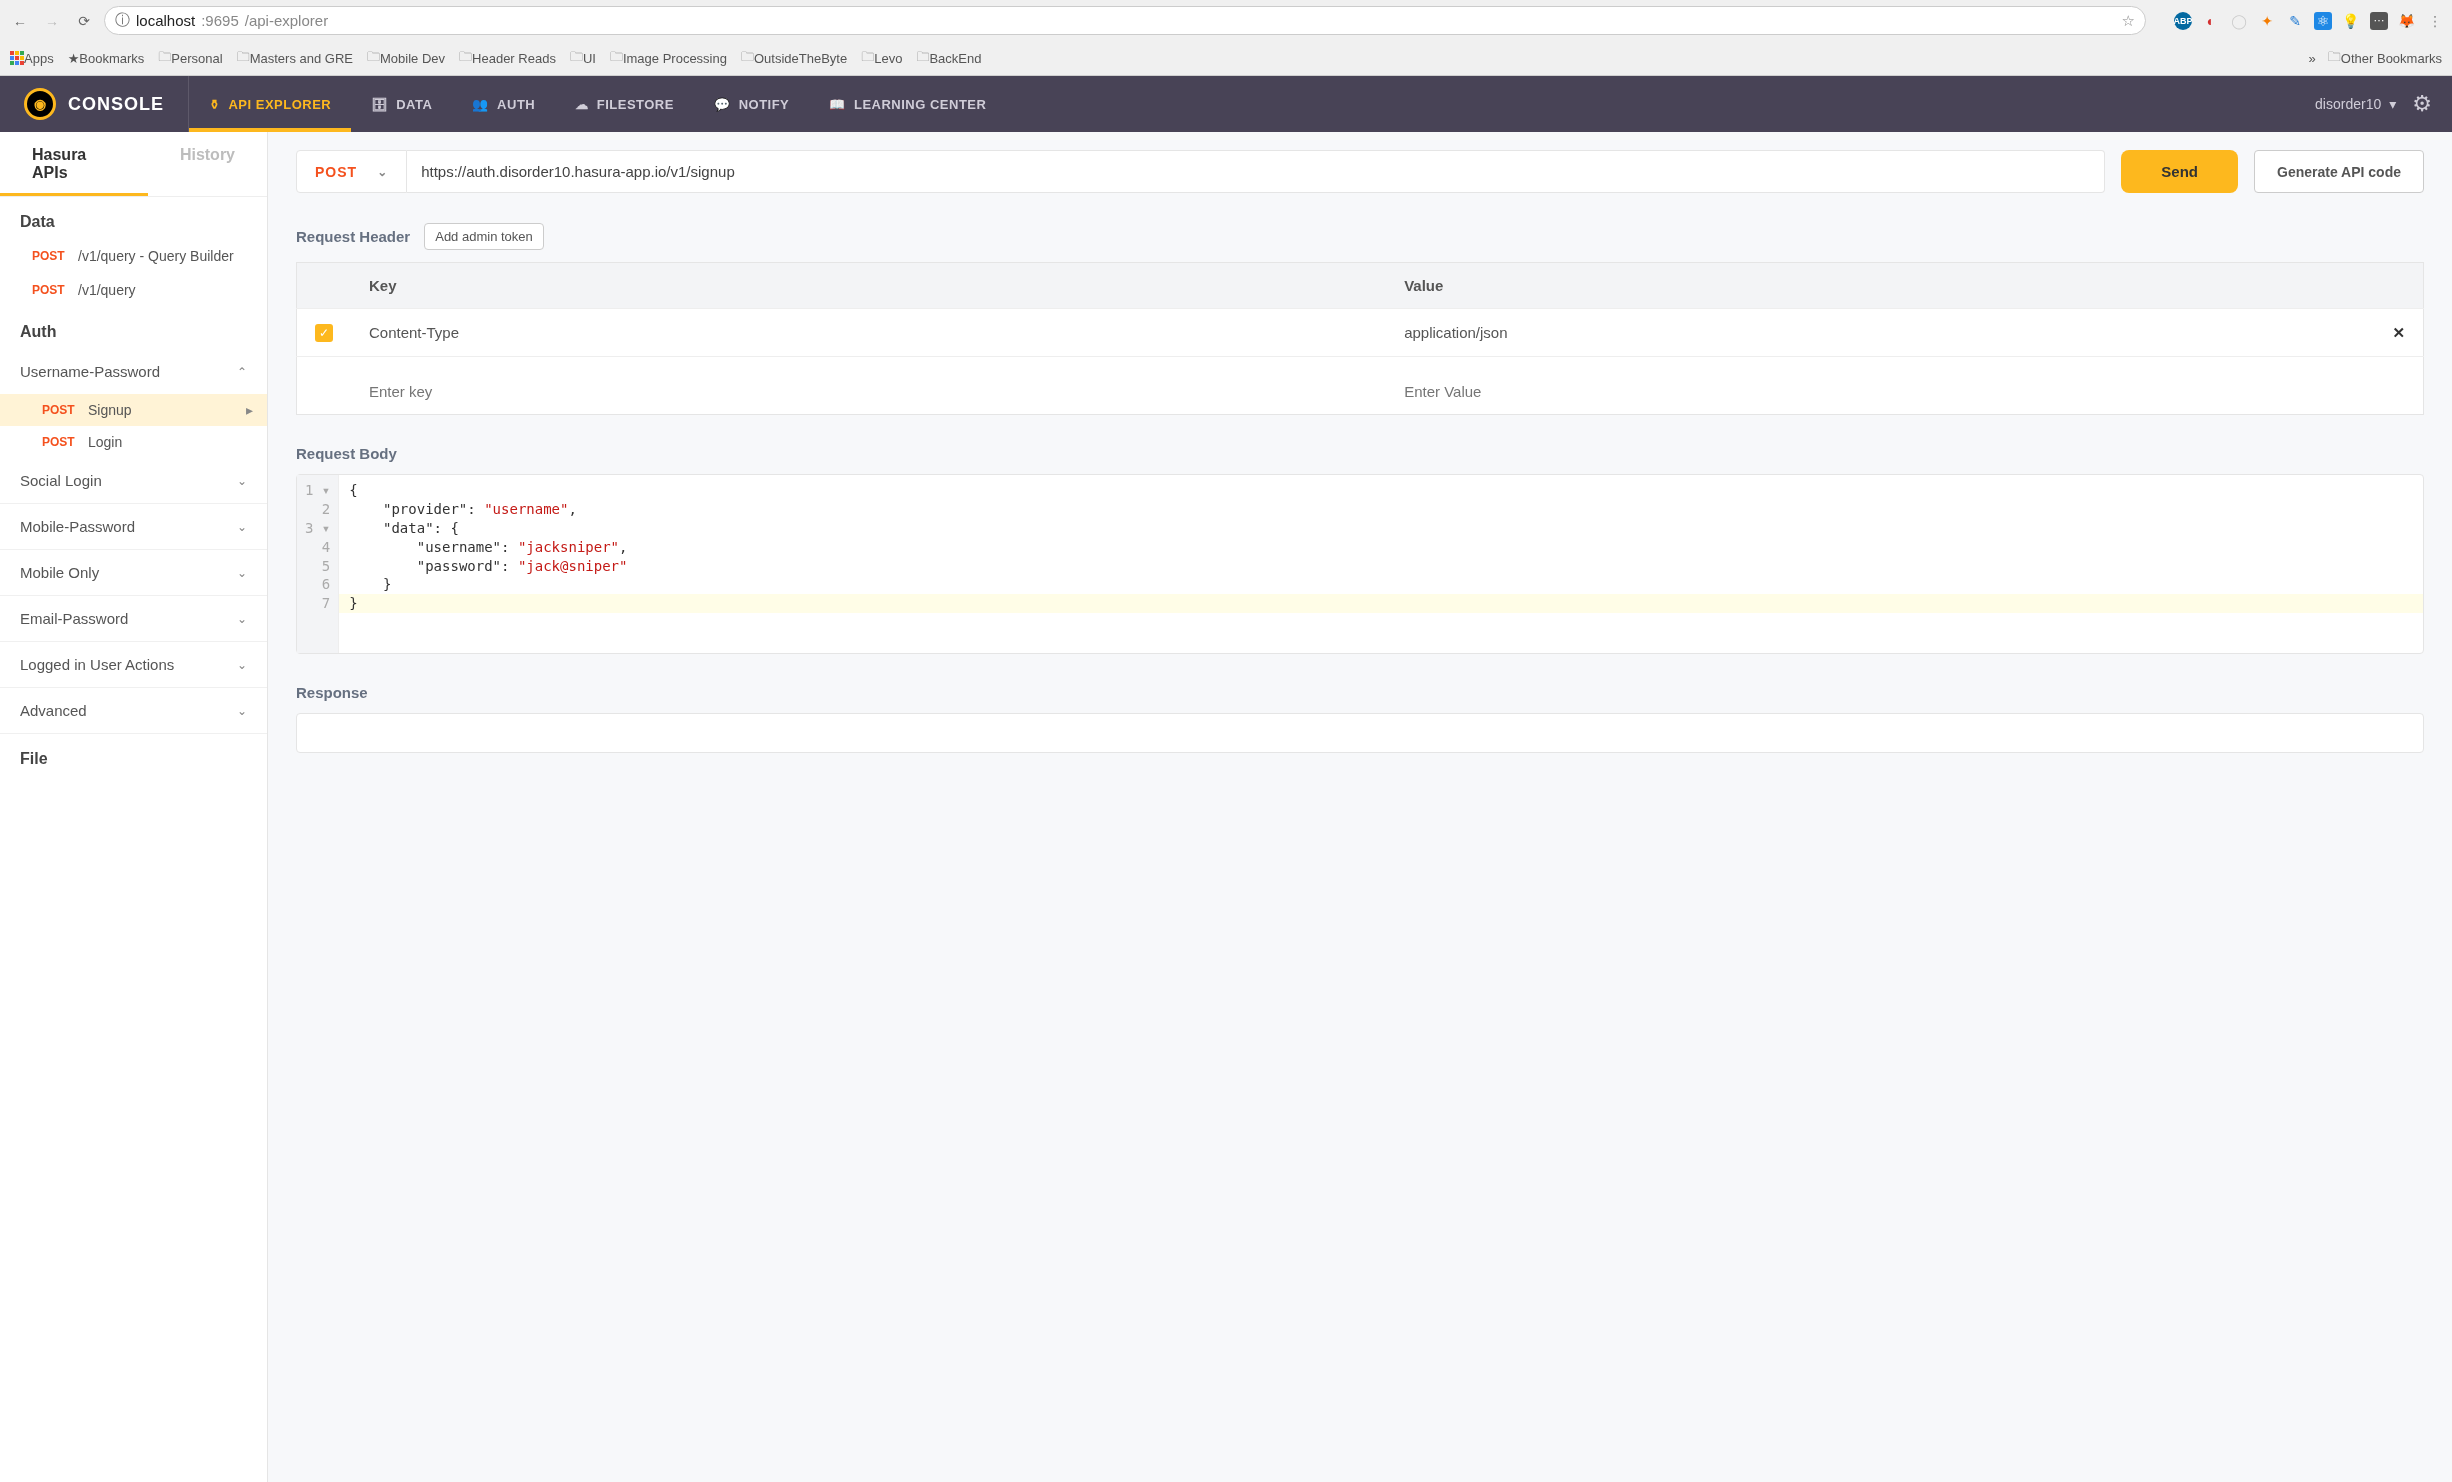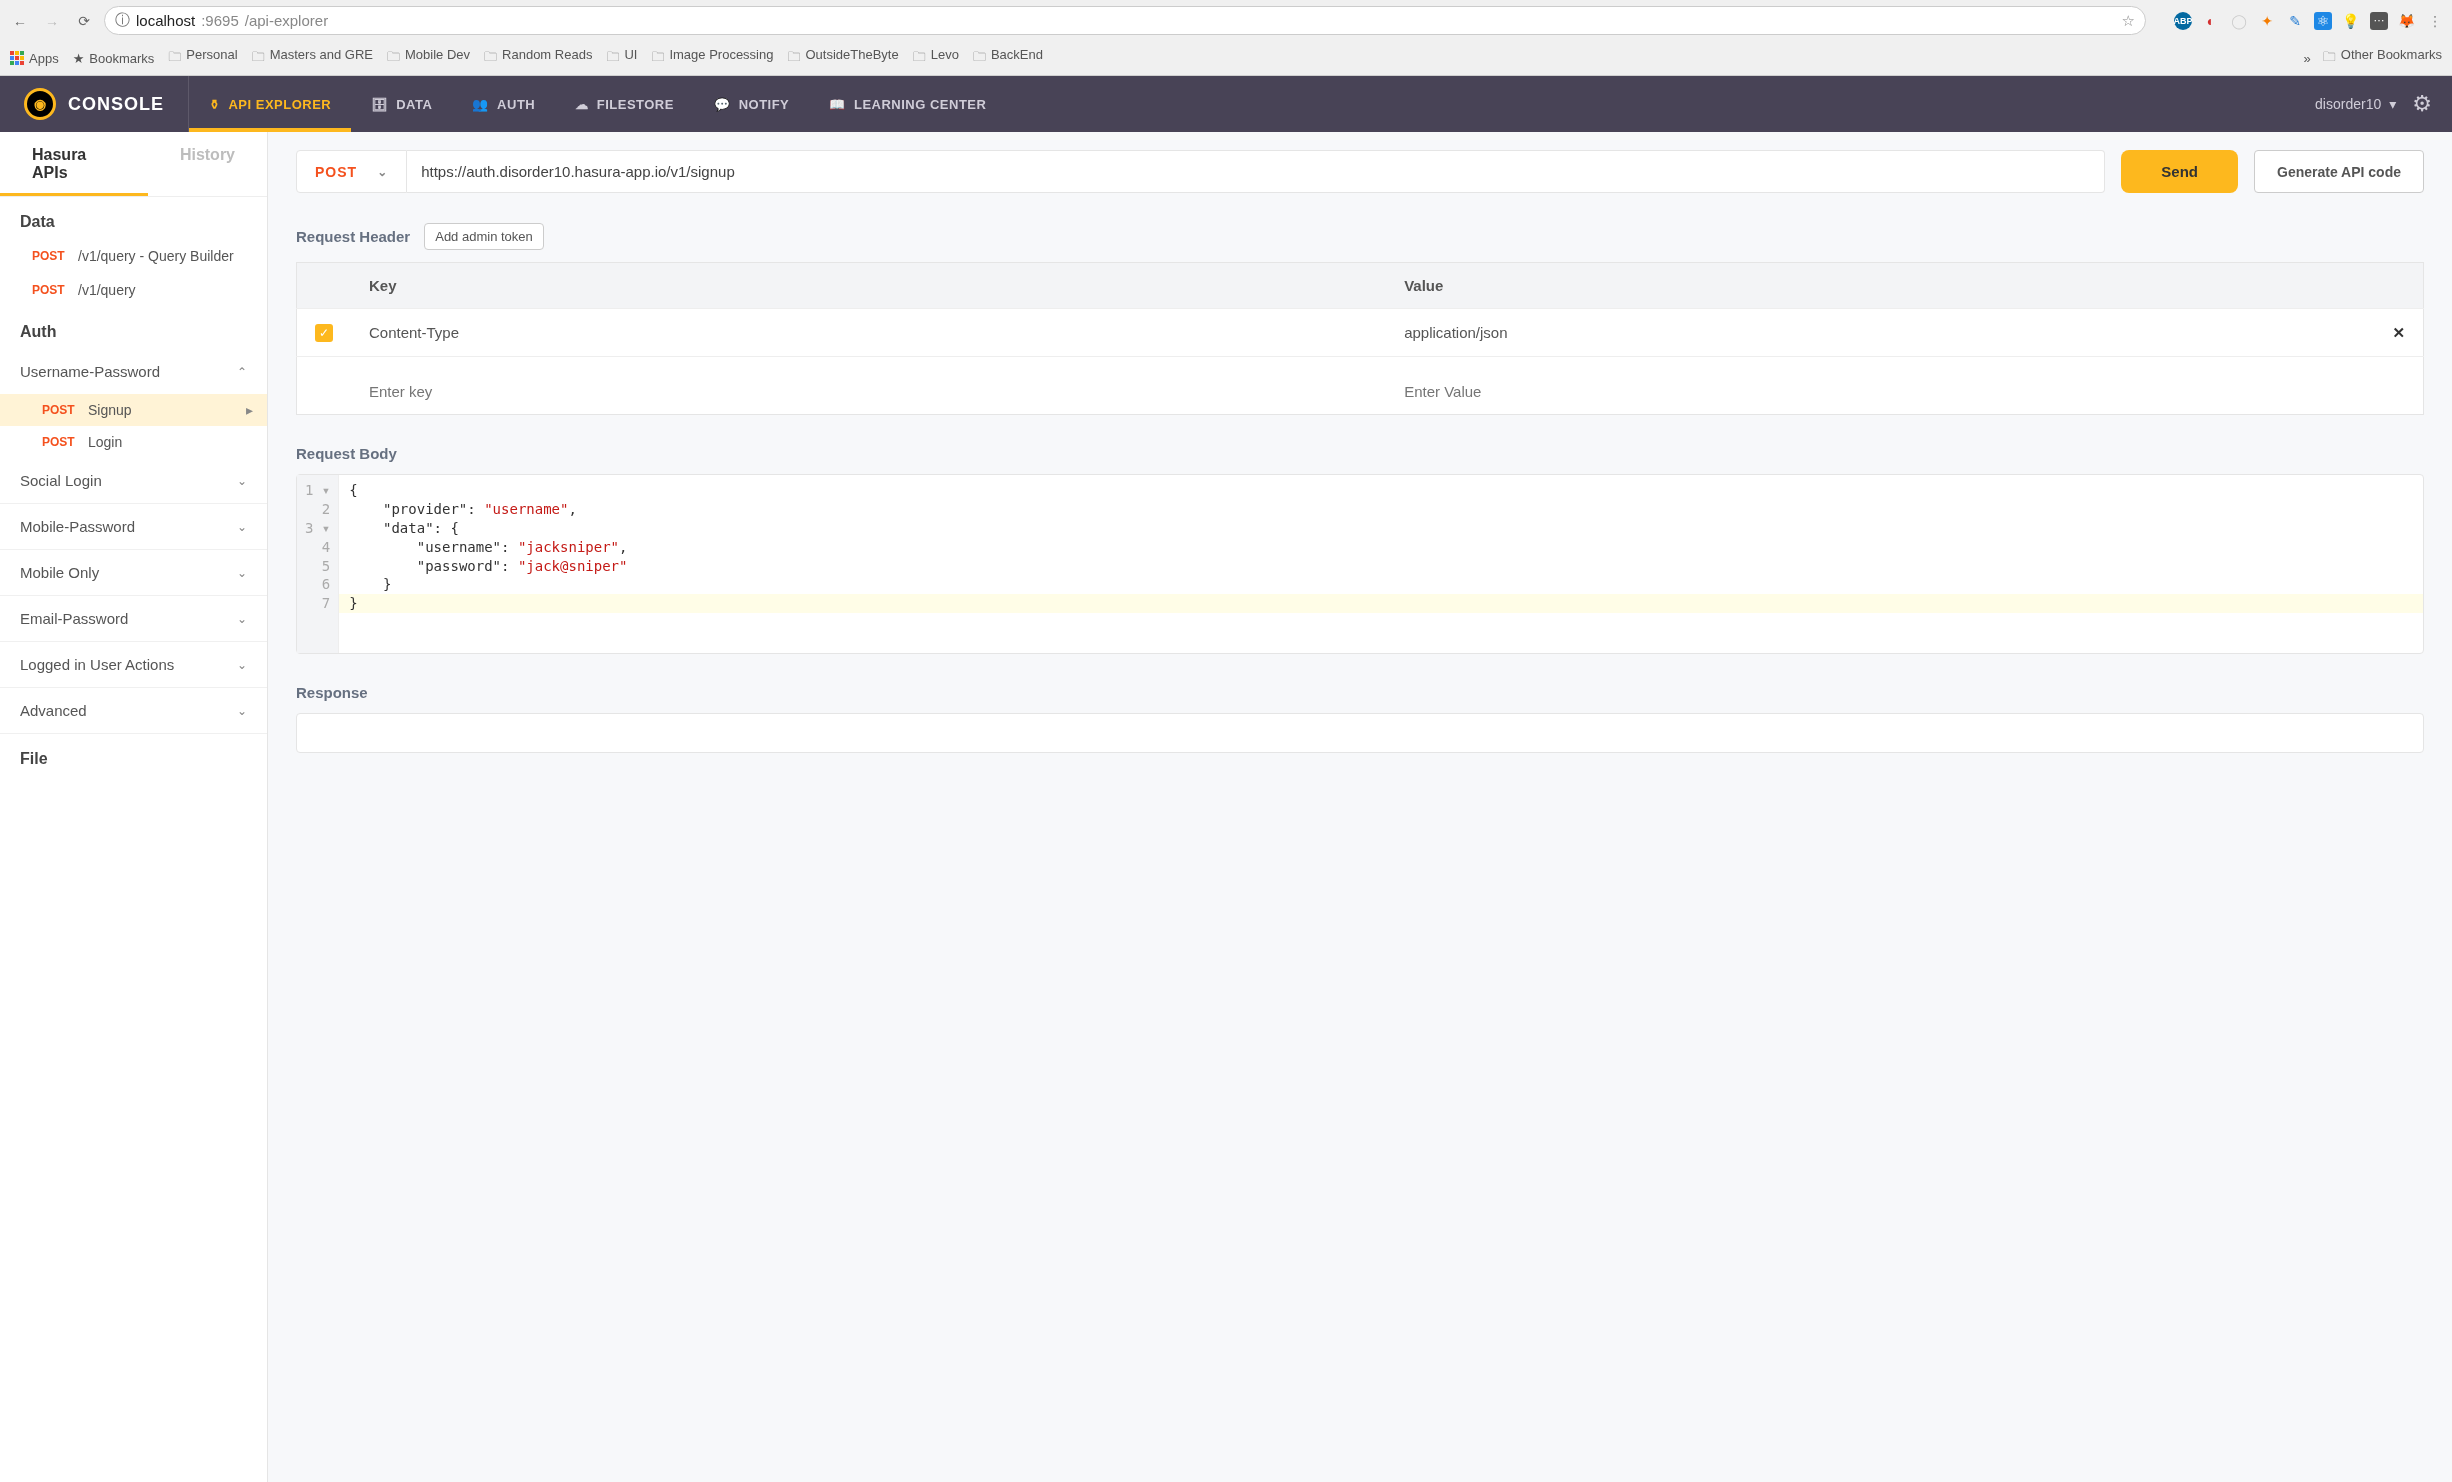--- a/index.html
+++ b/index.html
@@ -18,21 +18,21 @@
 .addr-star { margin-left: auto; color: #888; }
 .ext-icons { display: flex; gap: 10px; align-items: center; }
 .ext-icon { width: 18px; height: 18px; display: flex; align-items: center; justify-content: center; font-size: 14px; }
 .ext-abp { background:#0369a1; color:#fff; border-radius:50%; font-size:9px; font-weight:700;margin-left:20px;}
 .ext-ub { color:#d32f2f; }
 .ext-orange { color:#f57c00;}
 .ext-blue { background:#1e88e5; color:#fff; border-radius:3px;}
 .ext-grey { background:#555; color:#fff; border-radius:3px; font-size:11px;}
 .ext-fox { color:#e65100;}
 .bookmarks-bar { display: flex; align-items: center; padding: 6px 10px; gap: 14px; font-size: 13px; color: #555; white-space: nowrap; overflow: hidden; }
-.bm-item { display: flex; gap: 5px; }
+.bm-item { display: flex; align-items: center; }
 .folder-icon { color: #888; }
 .apps-icon { display: inline-grid; grid-template-columns: repeat(3,4px); grid-gap:1px;}
 .apps-icon span{width:4px;height:4px;}
 .apps-icon span:nth-child(1){background:#ea4335;}
 .apps-icon span:nth-child(2){background:#fbbc05;}
 .apps-icon span:nth-child(3){background:#34a853;}
 .apps-icon span:nth-child(4){background:#4285f4;}
 .apps-icon span:nth-child(5){background:#ea4335;}
 .apps-icon span:nth-child(6){background:#fbbc05;}
 .apps-icon span:nth-child(7){background:#34a853;}
@@ -155,21 +155,21 @@
     <span class="bm-item">
         <span class="folder-icon">🗀</span>
         <span>Masters and GRE</span>
       </span>
     <span class="bm-item">
         <span class="folder-icon">🗀</span>
         <span>Mobile Dev</span>
       </span>
     <span class="bm-item">
         <span class="folder-icon">🗀</span>
-        <span>Random Reads</span>
+        <span>Header Reads</span>
       </span>
     <span class="bm-item">
         <span class="folder-icon">🗀</span>
         <span>UI</span>
       </span>
     <span class="bm-item">
         <span class="folder-icon">🗀</span>
         <span>Image Processing</span>
       </span>
     <span class="bm-item">

